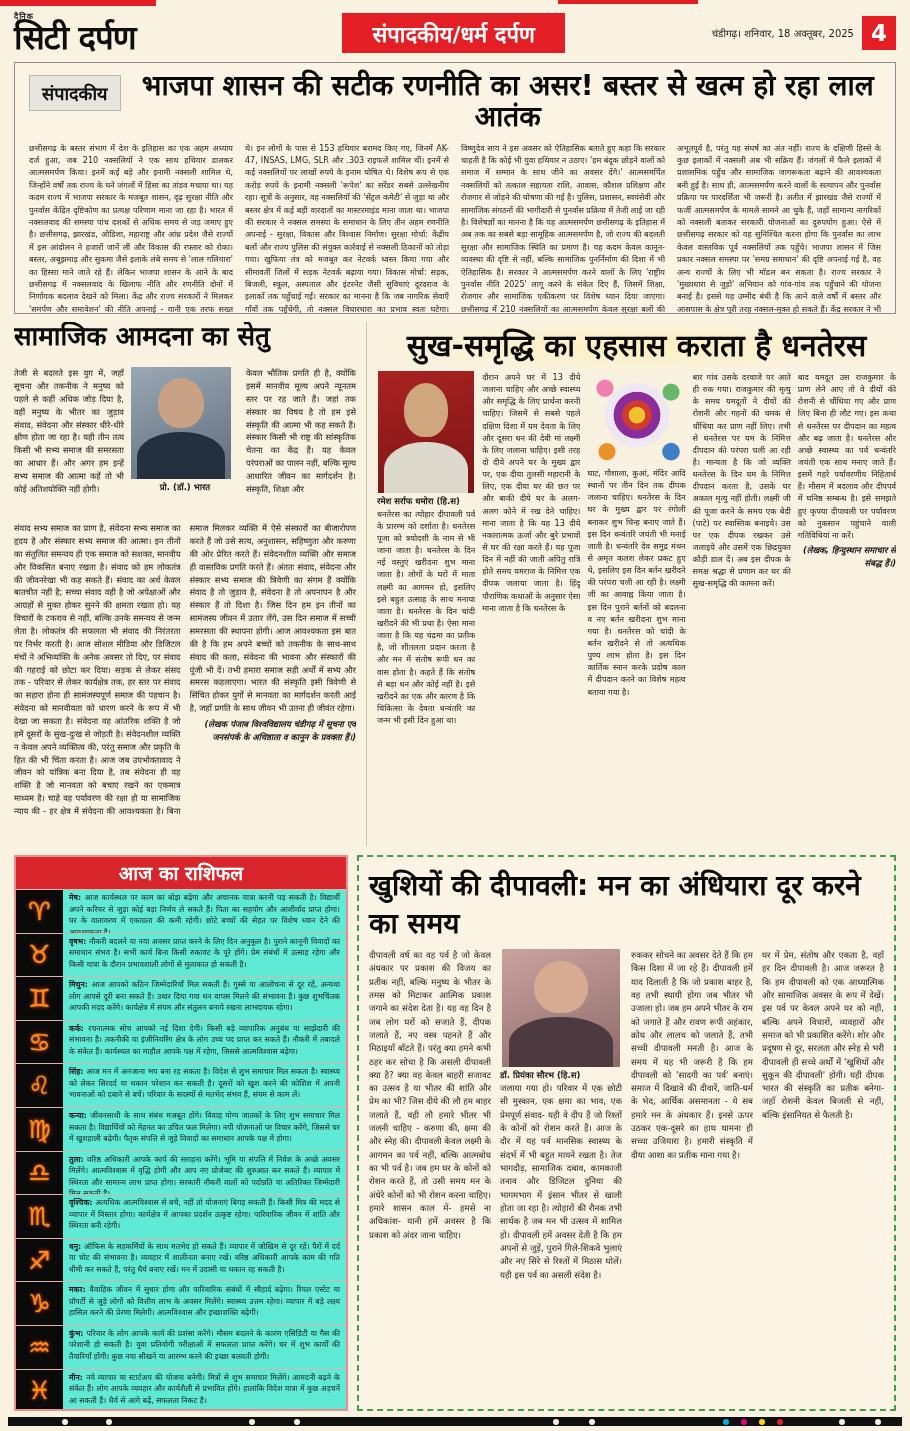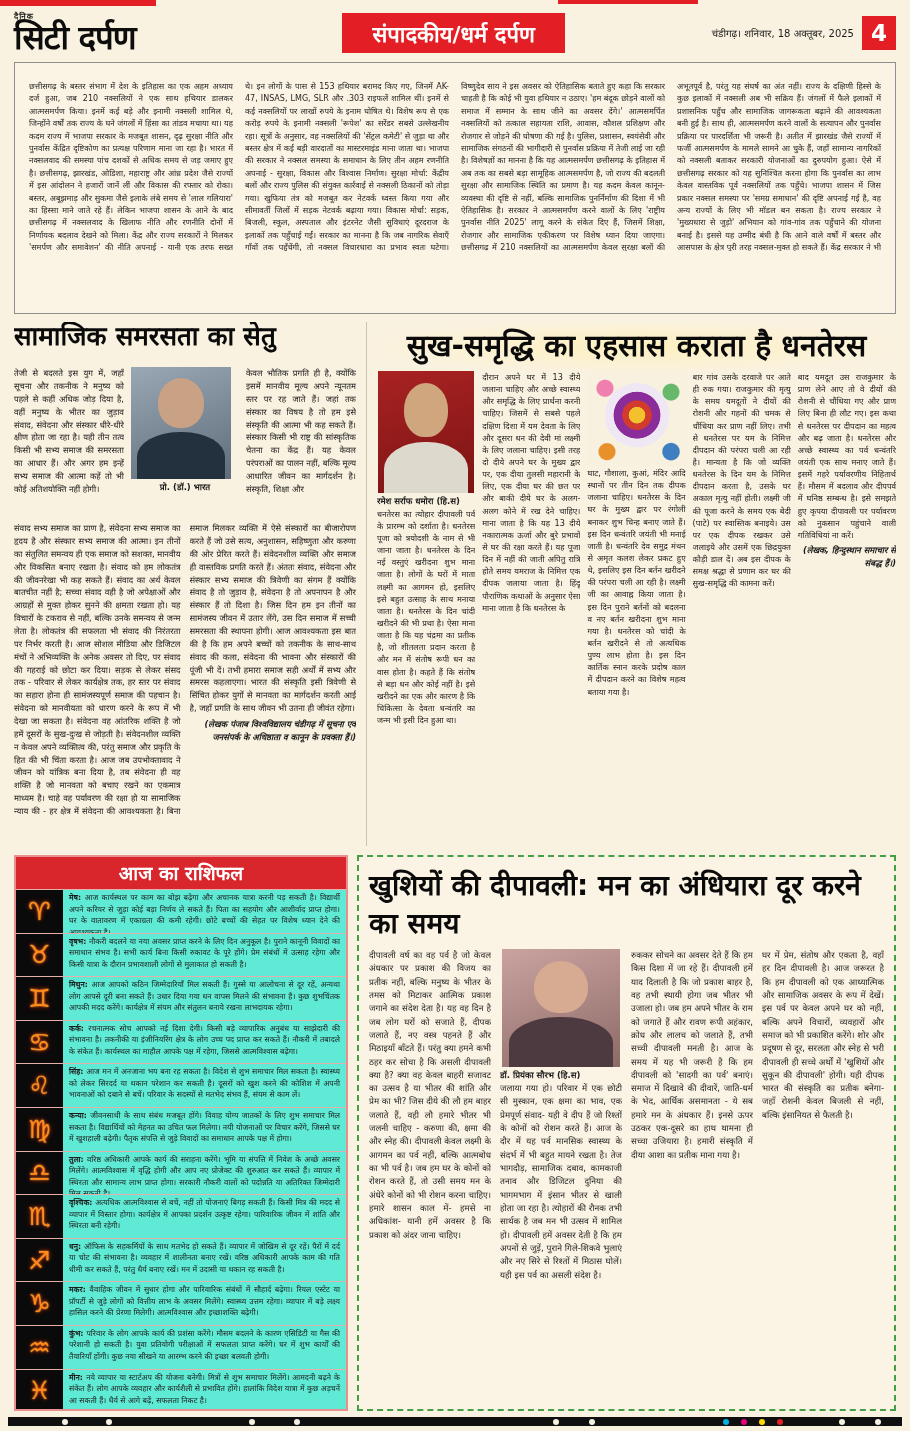--- a/index.html
+++ b/index.html
@@ -99,37 +99,41 @@
   <div class="masthead">
     <div class="kicker">दैनिक</div>
     <div class="brand">सिटी दर्पण</div>
   </div>
   <div class="banner">संपादकीय/धर्म दर्पण</div>
   <div class="dateline">चंडीगढ़। शनिवार, 18 अक्तूबर, 2025</div>
   <div class="pagenum">4</div>
 </div>
 
 <div class="edbox">
+  <div class="ed-head">
+    <div class="ed-label">संपादकीय</div>
+    <div class="ed-headline">भाजपा शासन की सटीक रणनीति का असर! बस्तर से खत्म हो रहा लाल आतंक</div>
+  </div>
   <div class="ed-cols">
 
       <div class="ed-col">छत्तीसगढ़ के बस्तर संभाग में देश के इतिहास का एक अहम अध्याय दर्ज हुआ, जब 210 नक्सलियों ने एक साथ हथियार डालकर आत्मसमर्पण किया। इनमें कई बड़े और इनामी नक्सली शामिल थे, जिन्होंने वर्षों तक राज्य के घने जंगलों में हिंसा का तांडव मचाया था। यह कदम राज्य में भाजपा सरकार के मजबूत शासन, दृढ़ सुरक्षा नीति और पुनर्वास केंद्रित दृष्टिकोण का प्रत्यक्ष परिणाम माना जा रहा है। भारत में नक्सलवाद की समस्या पांच दशकों से अधिक समय से जड़ जमाए हुए है। छत्तीसगढ़, झारखंड, ओडिशा, महाराष्ट्र और आंध्र प्रदेश जैसे राज्यों में इस आंदोलन ने हजारों जानें लीं और विकास की रफ्तार को रोका। बस्तर, अबूझमाड़ और सुकमा जैसे इलाके लंबे समय से 'लाल गलियारा' का हिस्सा माने जाते रहे हैं। लेकिन भाजपा शासन के आने के बाद छत्तीसगढ़ में नक्सलवाद के खिलाफ नीति और रणनीति दोनों में निर्णायक बदलाव देखने को मिला। केंद्र और राज्य सरकारों ने मिलकर 'समर्पण और समावेशन' की नीति अपनाई - यानी एक तरफ सख्त सुरक्षा अभियान, तो दूसरी तरफ संवाद और पुनर्वास के रास्ते खुले रखे गए। गृहमंत्री अमित शाह के अनुसार, बीते कुछ वर्षों में देश नक्सलवाद के खात्मे की दिशा में निर्णायक दौर में पहुंचा है। आत्मसमर्पण करने वालों में लगभग 110 महिलाएं और 100 पुरुष नक्सली शामिल</div>
 
       <div class="ed-col">थे। इन लोगों के पास से 153 हथियार बरामद किए गए, जिनमें AK-47, INSAS, LMG, SLR और .303 राइफलें शामिल थीं। इनमें से कई नक्सलियों पर लाखों रुपये के इनाम घोषित थे। विशेष रूप से एक करोड़ रुपये के इनामी नक्सली 'रूपेश' का सरेंडर सबसे उल्लेखनीय रहा। सूत्रों के अनुसार, वह नक्सलियों की 'सेंट्रल कमेटी' से जुड़ा था और बस्तर क्षेत्र में कई बड़ी वारदातों का मास्टरमाइंड माना जाता था। भाजपा की सरकार ने नक्सल समस्या के समाधान के लिए तीन अहम रणनीति अपनाई - सुरक्षा, विकास और विश्वास निर्माण। सुरक्षा मोर्चा: केंद्रीय बलों और राज्य पुलिस की संयुक्त कार्रवाई से नक्सली ठिकानों को तोड़ा गया। खुफिया तंत्र को मजबूत कर नेटवर्क ध्वस्त किया गया और सीमावर्ती जिलों में सड़क नेटवर्क बढ़ाया गया। विकास मोर्चा: सड़क, बिजली, स्कूल, अस्पताल और इंटरनेट जैसी सुविधाएं दूरदराज के इलाकों तक पहुँचाई गईं। सरकार का मानना है कि जब नागरिक सेवाएँ गाँवों तक पहुँचेंगी, तो नक्सल विचारधारा का प्रभाव स्वतः घटेगा। विश्वास निर्माण: आत्मसमर्पण करने वालों को पुनर्वास, शिक्षा, प्रशिक्षण, स्वरोजगार और सरकारी योजनाओं का लाभ दिया जा रहा है। मुख्यमंत्री</div>
 
       <div class="ed-col">विष्णुदेव साय ने इस अवसर को ऐतिहासिक बताते हुए कहा कि सरकार चाहती है कि कोई भी युवा हथियार न उठाए। 'हम बंदूक छोड़ने वालों को समाज में सम्मान के साथ जीने का अवसर देंगे।' आत्मसमर्पित नक्सलियों को तत्काल सहायता राशि, आवास, कौशल प्रशिक्षण और रोजगार से जोड़ने की घोषणा की गई है। पुलिस, प्रशासन, स्वयंसेवी और सामाजिक संगठनों की भागीदारी से पुनर्वास प्रक्रिया में तेजी लाई जा रही है। विशेषज्ञों का मानना है कि यह आत्मसमर्पण छत्तीसगढ़ के इतिहास में अब तक का सबसे बड़ा सामूहिक आत्मसमर्पण है, जो राज्य की बदलती सुरक्षा और सामाजिक स्थिति का प्रमाण है। यह कदम केवल कानून-व्यवस्था की दृष्टि से नहीं, बल्कि सामाजिक पुनर्निर्माण की दिशा में भी ऐतिहासिक है। सरकार ने आत्मसमर्पण करने वालों के लिए 'राष्ट्रीय पुनर्वास नीति 2025' लागू करने के संकेत दिए हैं, जिसमें शिक्षा, रोजगार और सामाजिक एकीकरण पर विशेष ध्यान दिया जाएगा। छत्तीसगढ़ में 210 नक्सलियों का आत्मसमर्पण केवल सुरक्षा बलों की सफलता नहीं, बल्कि लोकतंत्र पर भरोसे की जीत भी है।</div>
 
       <div class="ed-col">अभूतपूर्व है, परंतु यह संघर्ष का अंत नहीं। राज्य के दक्षिणी हिस्से के कुछ इलाकों में नक्सली अब भी सक्रिय हैं। जंगलों में फैले इलाकों में प्रशासनिक पहुँच और सामाजिक जागरूकता बढ़ाने की आवश्यकता बनी हुई है। साथ ही, आत्मसमर्पण करने वालों के सत्यापन और पुनर्वास प्रक्रिया पर पारदर्शिता भी जरूरी है। अतीत में झारखंड जैसे राज्यों में फर्जी आत्मसमर्पण के मामले सामने आ चुके हैं, जहाँ सामान्य नागरिकों को नक्सली बताकर सरकारी योजनाओं का दुरुपयोग हुआ। ऐसे में छत्तीसगढ़ सरकार को यह सुनिश्चित करना होगा कि पुनर्वास का लाभ केवल वास्तविक पूर्व नक्सलियों तक पहुँचे। भाजपा शासन में जिस प्रकार नक्सल समस्या पर 'समग्र समाधान' की दृष्टि अपनाई गई है, वह अन्य राज्यों के लिए भी मॉडल बन सकता है। राज्य सरकार ने 'मुख्यधारा से जुड़ो' अभियान को गांव-गांव तक पहुँचाने की योजना बनाई है। इससे यह उम्मीद बंधी है कि आने वाले वर्षों में बस्तर और आसपास के क्षेत्र पूरी तरह नक्सल-मुक्त हो सकते हैं। केंद्र सरकार ने भी हर संभव मदद का भरोसा दिलाया है। बस्तर की धरती अब बारूद की गंध नहीं, परिवर्तन और पुनर्निर्माण की नई कहानी लिख रही है।</div>
     </div>
 </div>
 
 <div class="middle">
 
   <div class="social">
     <div class="s-title">
-      <span>सामाजिक समरसता का सेतु</span><br>
+      <span>सामाजिक आमदना का सेतु</span><br>
     </div>
     <div class="s-top">
       <div class="s-topcol">तेजी से बदलते इस युग में, जहाँ सूचना और तकनीक ने मनुष्य को पहले से कहीं अधिक जोड़ दिया है, वहीं मनुष्य के भीतर का जुड़ाव संवाद, संवेदना और संस्कार धीरे-धीरे क्षीण होता जा रहा है। यही तीन तत्व किसी भी सभ्य समाज की समरसता का आधार हैं। और अगर हम इन्हें सभ्य समाज की आत्मा कहें तो भी कोई अतिशयोक्ति नहीं होगी।</div>
       <div class="photo-block">
         <div class="portrait s-photo"></div>
         <div class="caption">प्रो. (डॉ.) भारत</div>
       </div>
       <div class="s-topcol">केवल भौतिक प्रगति ही है, क्योंकि इसमें मानवीय मूल्य अपने न्यूनतम स्तर पर रह जाते हैं। जहां तक संस्कार का विषय है तो हम इसे संस्कृति की आत्मा भी कह सकते हैं। संस्कार किसी भी राष्ट्र की सांस्कृतिक चेतना का केंद्र हैं। यह केवल परंपराओं का पालन नहीं, बल्कि मूल्य आधारित जीवन का मार्गदर्शन है। संस्कृति, शिक्षा और</div>
     </div>
     <div class="s-bot">

